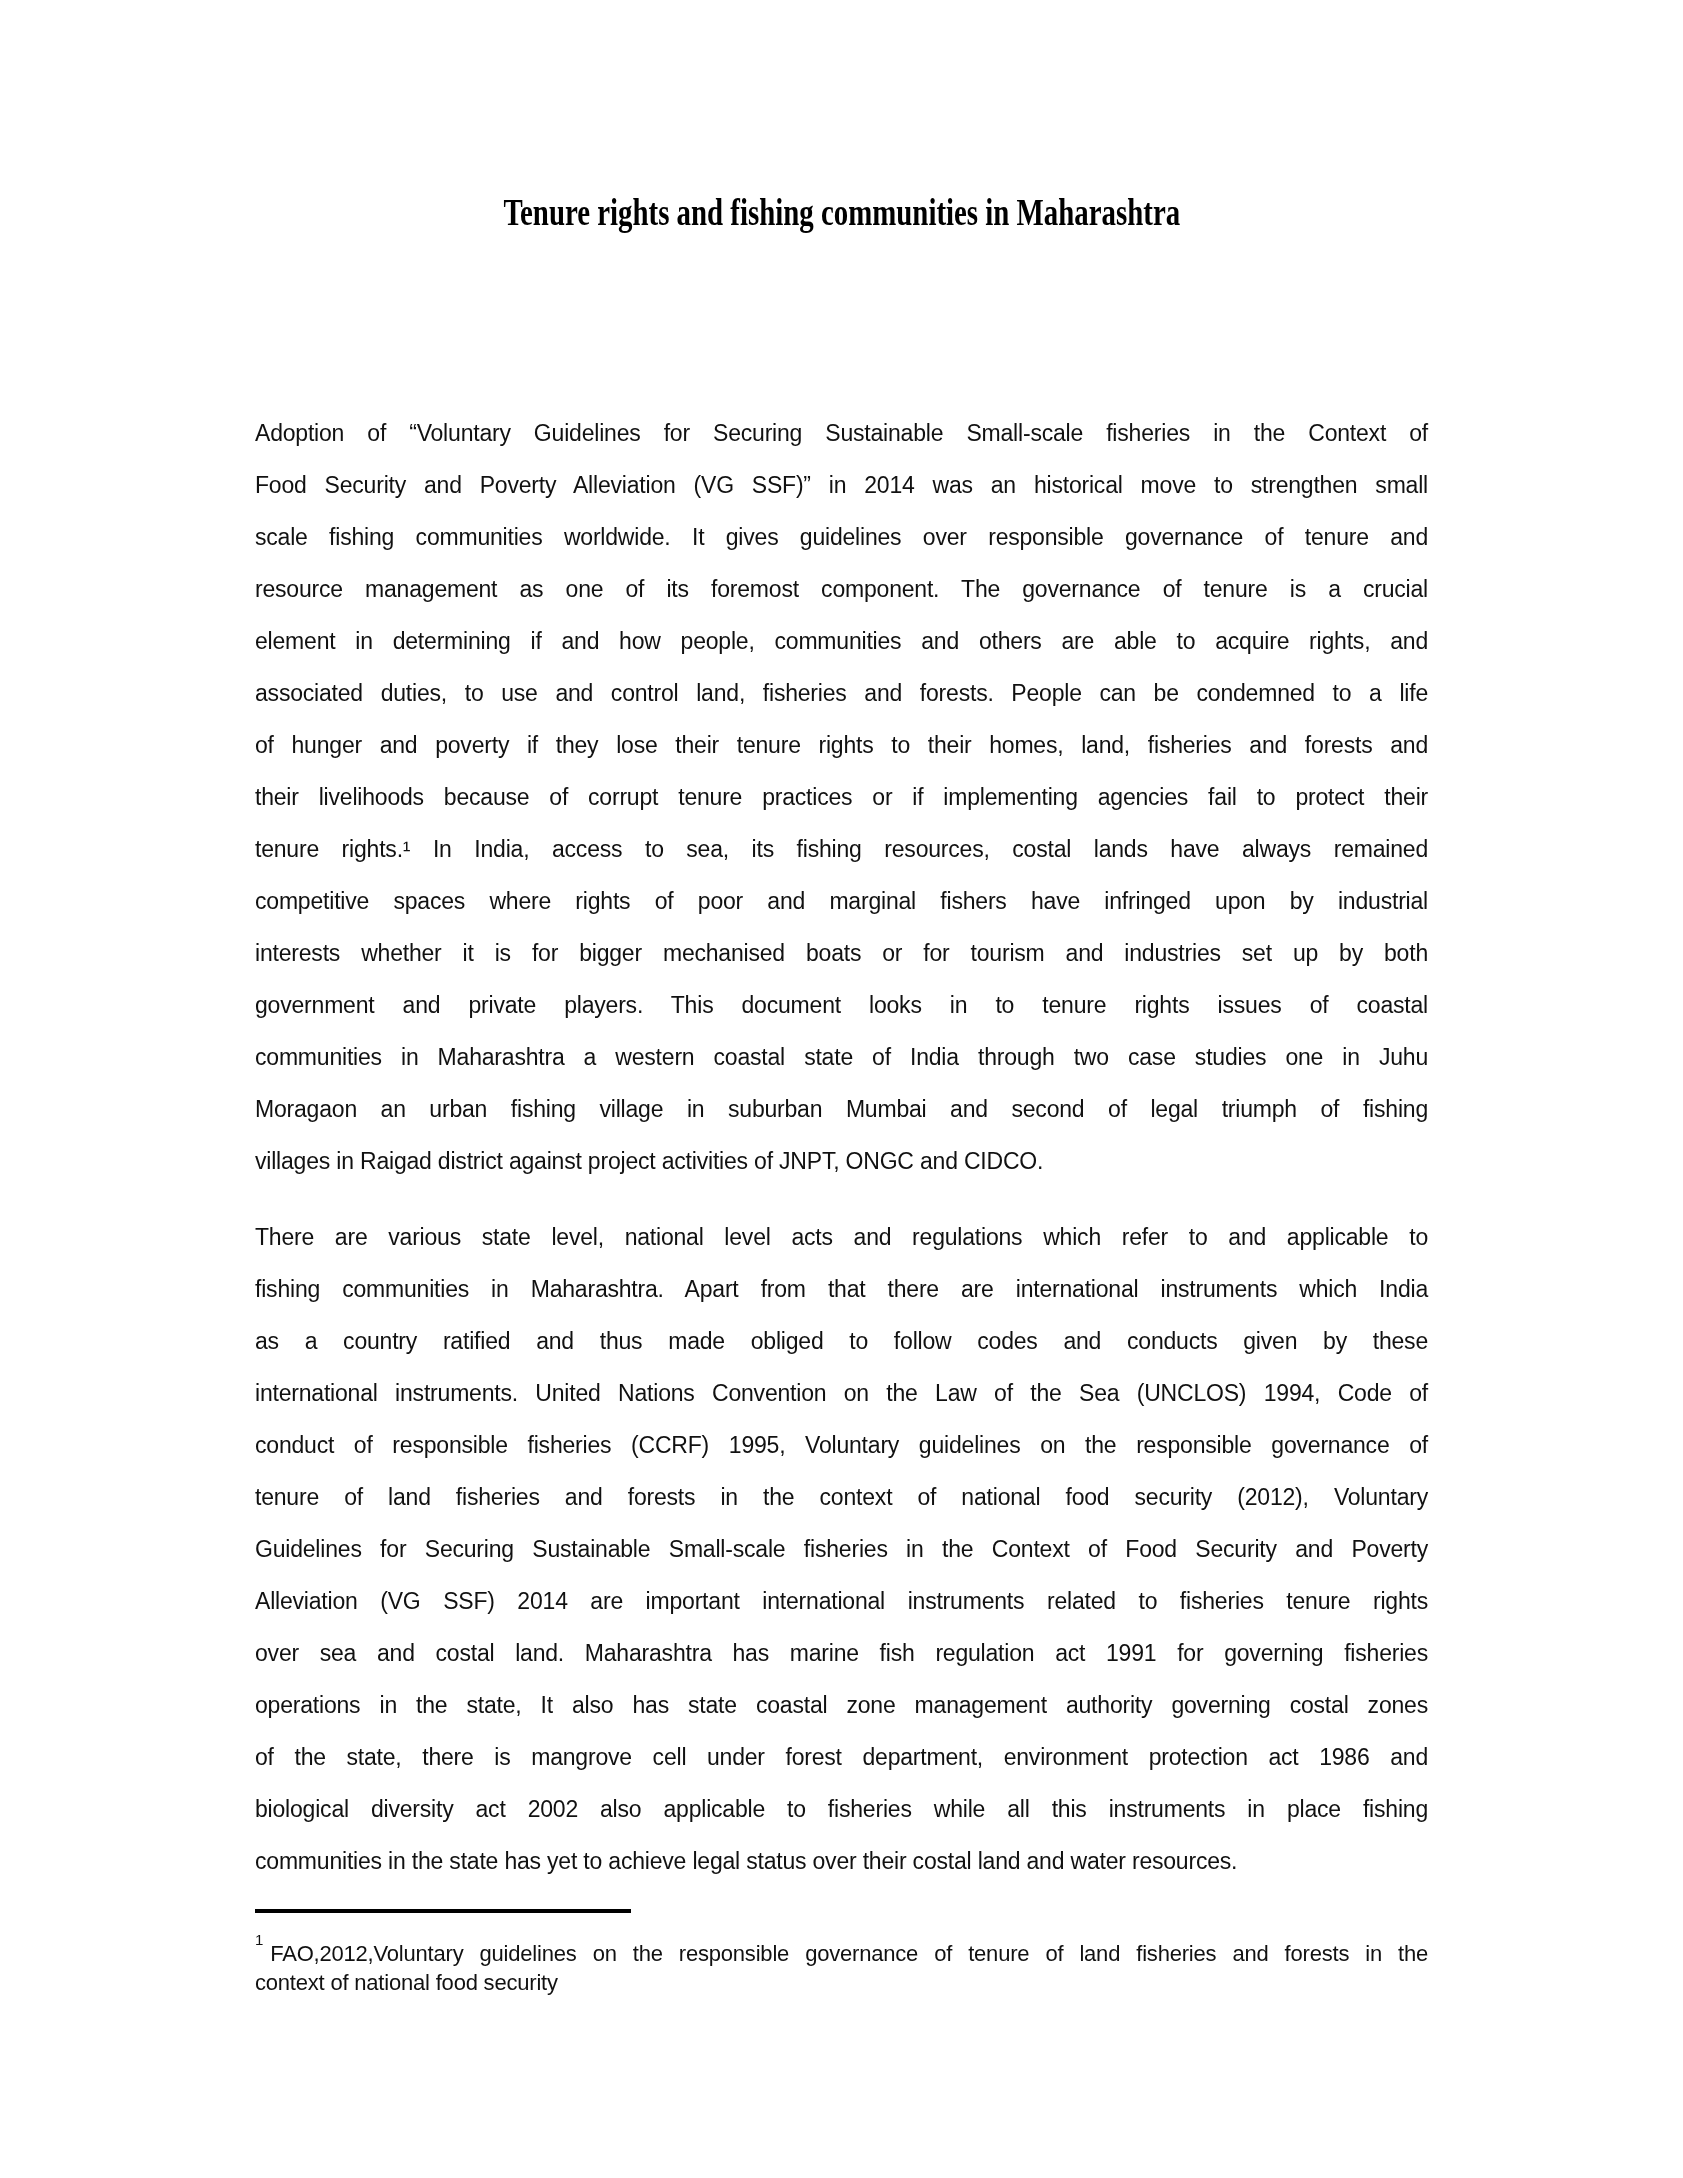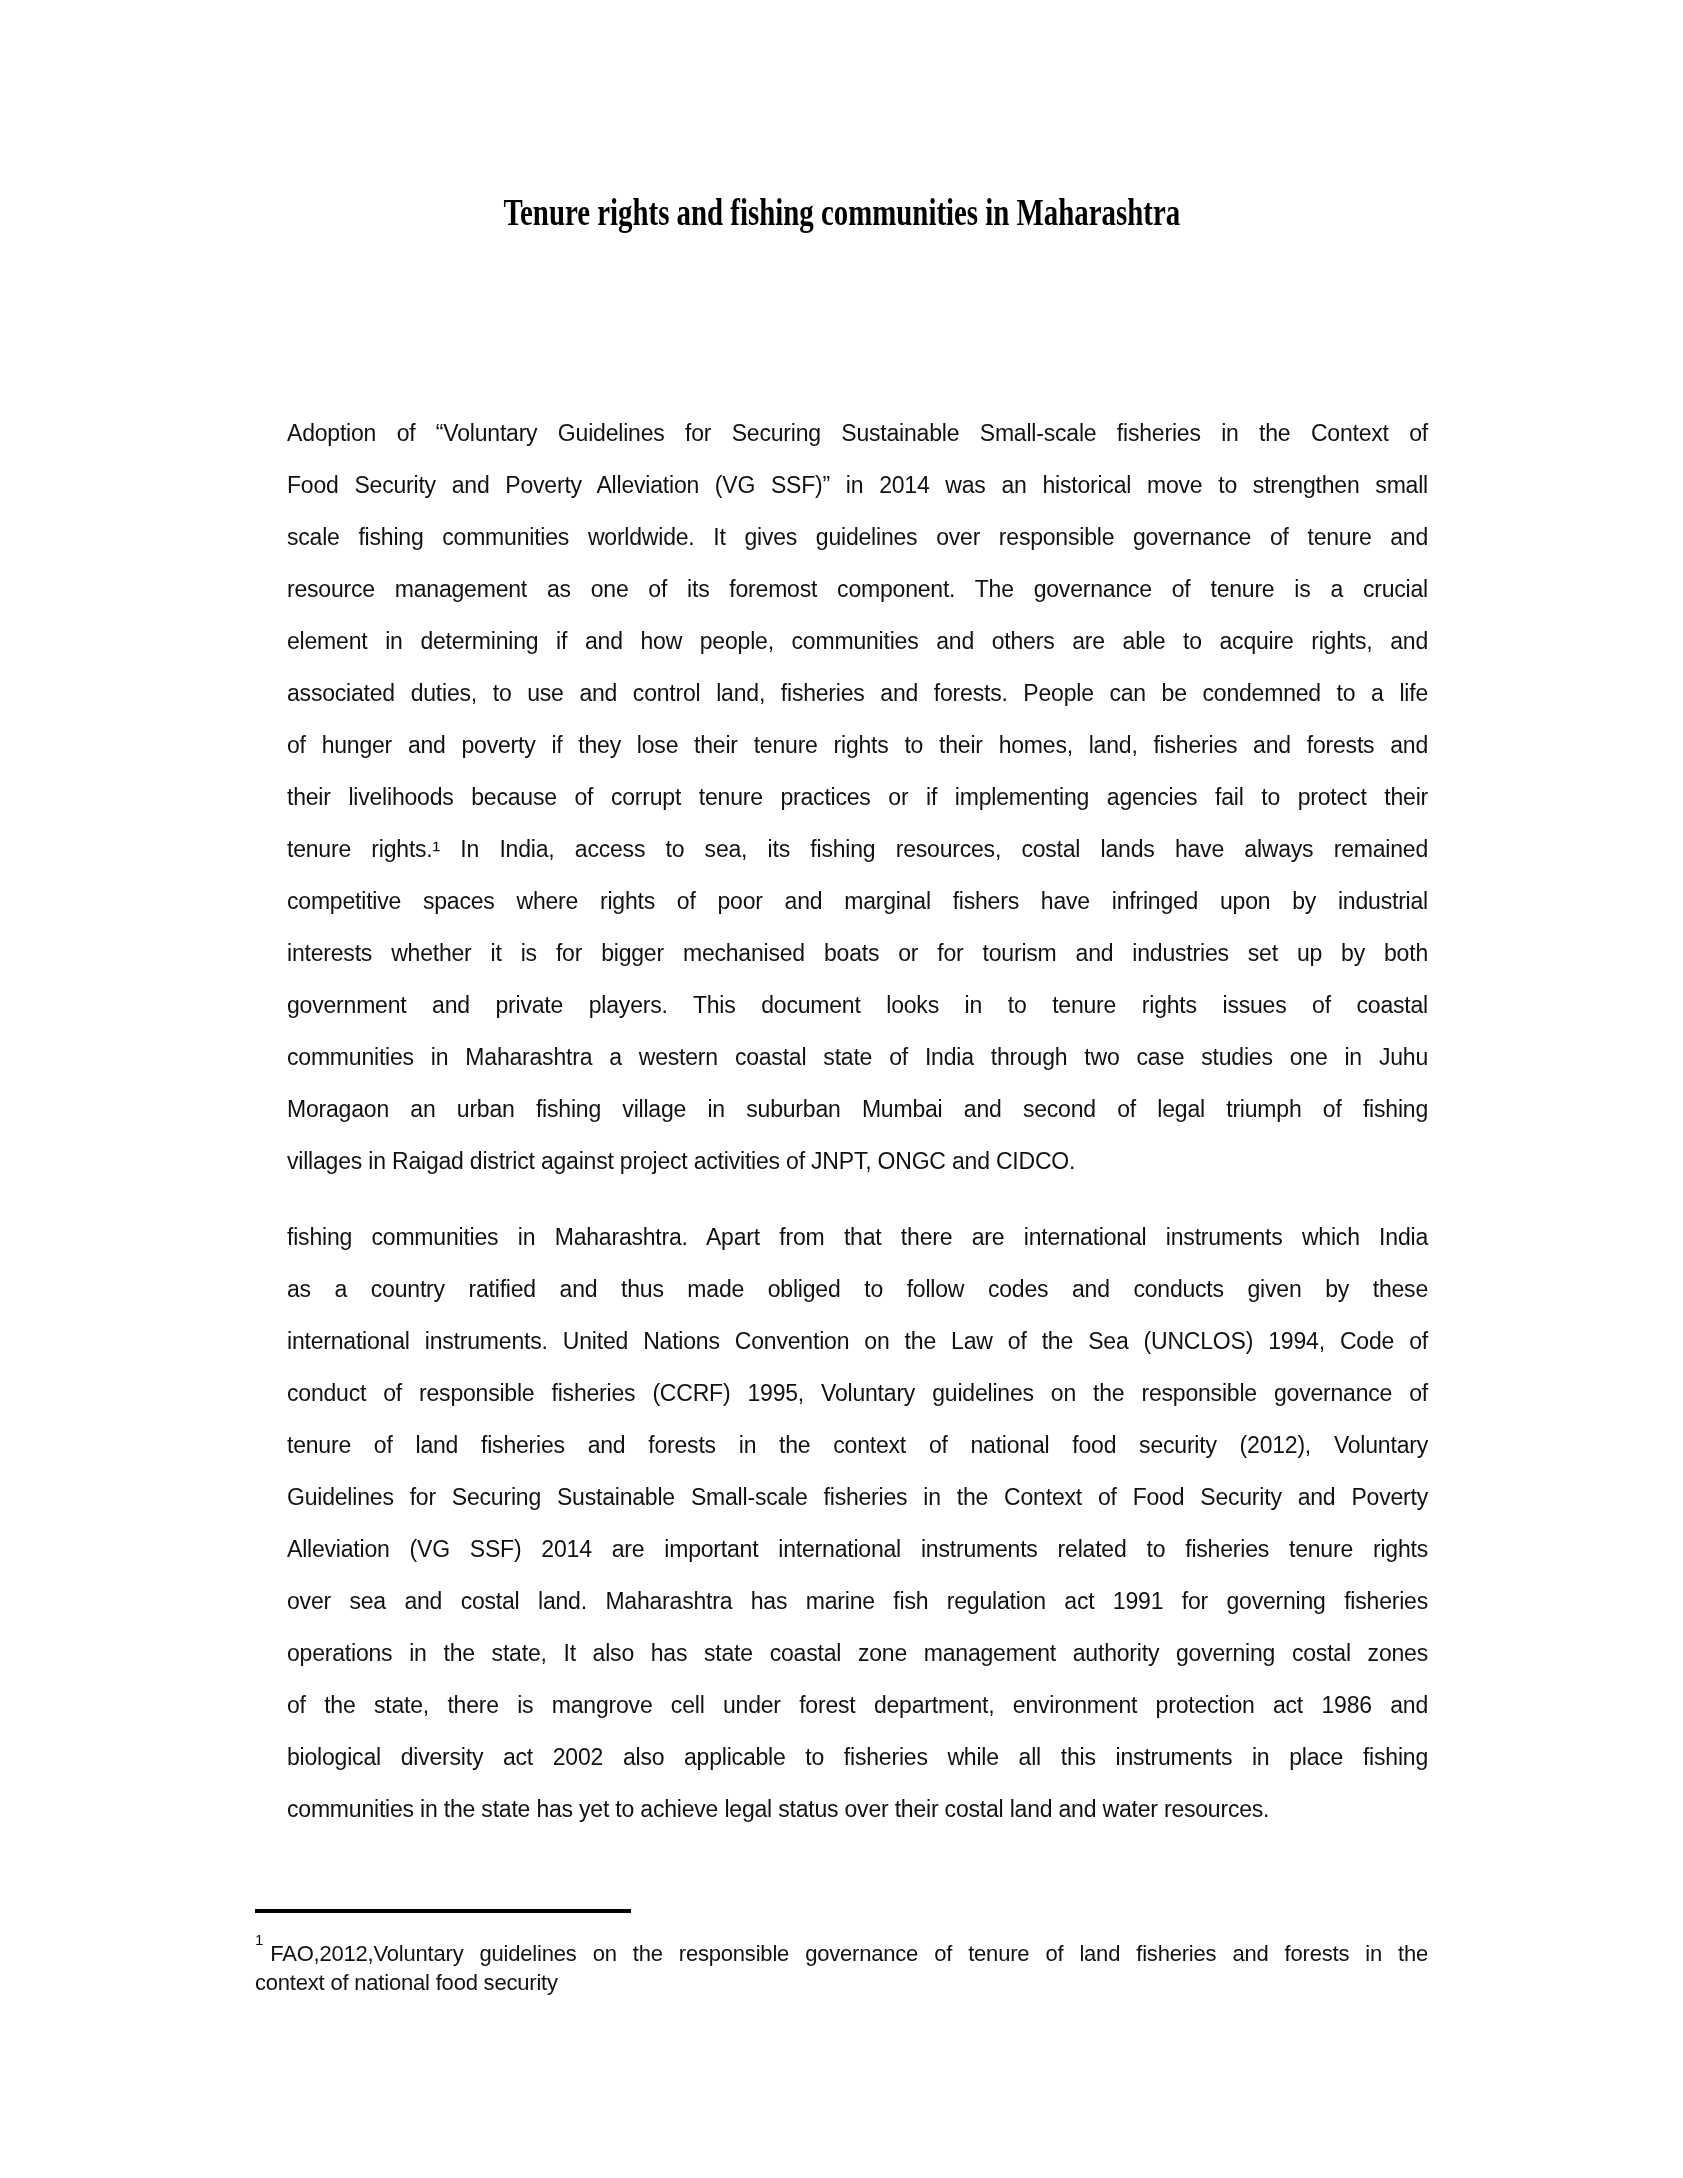--- a/index.html
+++ b/index.html
@@ -55,21 +55,20 @@
   .para {
     font-size: 23px;
     letter-spacing: -0.2px;
     color: #111111;
   }
   .para .line {
     height: 52px;
     line-height: 52px;
     text-align: justify;
     text-align-last: justify;
-    margin-left: 32px;
   }
   .para .line.last {
     text-align-last: auto;
   }
 
   .fn-sep {
     position: absolute;
     left: 255px;
     top: 1909px;
     width: 376px;
@@ -119,20 +118,21 @@
       <div class="line">tenure rights.¹ In India, access to sea, its fishing resources, costal lands have always remained</div>
       <div class="line">competitive spaces where rights of poor and marginal fishers have infringed upon by industrial</div>
       <div class="line">interests whether it is for bigger mechanised boats or for tourism and industries set up by both</div>
       <div class="line">government and private players. This document looks in to tenure rights issues of coastal</div>
       <div class="line">communities in Maharashtra a western coastal state of India through two case studies one in Juhu</div>
       <div class="line">Moragaon an urban fishing village in suburban Mumbai and second of legal triumph of fishing</div>
       <div class="line last">villages in Raigad district against project activities of JNPT, ONGC and CIDCO.</div>
     </div>
 
   <div class="col para" style="top: 1211px;">
+      <div class="line">There are various state level, national level acts and regulations which refer to and applicable to</div>
       <div class="line">fishing communities in Maharashtra. Apart from that there are international instruments which India</div>
       <div class="line">as a country ratified and thus made obliged to follow codes and conducts given by these</div>
       <div class="line">international instruments. United Nations Convention on the Law of the Sea (UNCLOS) 1994, Code of</div>
       <div class="line">conduct of responsible fisheries (CCRF) 1995, Voluntary guidelines on the responsible governance of</div>
       <div class="line">tenure of land fisheries and forests in the context of national food security (2012), Voluntary</div>
       <div class="line">Guidelines for Securing Sustainable Small-scale fisheries in the Context of Food Security and Poverty</div>
       <div class="line">Alleviation (VG SSF) 2014 are important international instruments related to fisheries tenure rights</div>
       <div class="line">over sea and costal land. Maharashtra has marine fish regulation act 1991 for governing fisheries</div>
       <div class="line">operations in the state, It also has state coastal zone management authority governing costal zones</div>
       <div class="line">of the state, there is mangrove cell under forest department, environment protection act 1986 and</div>

